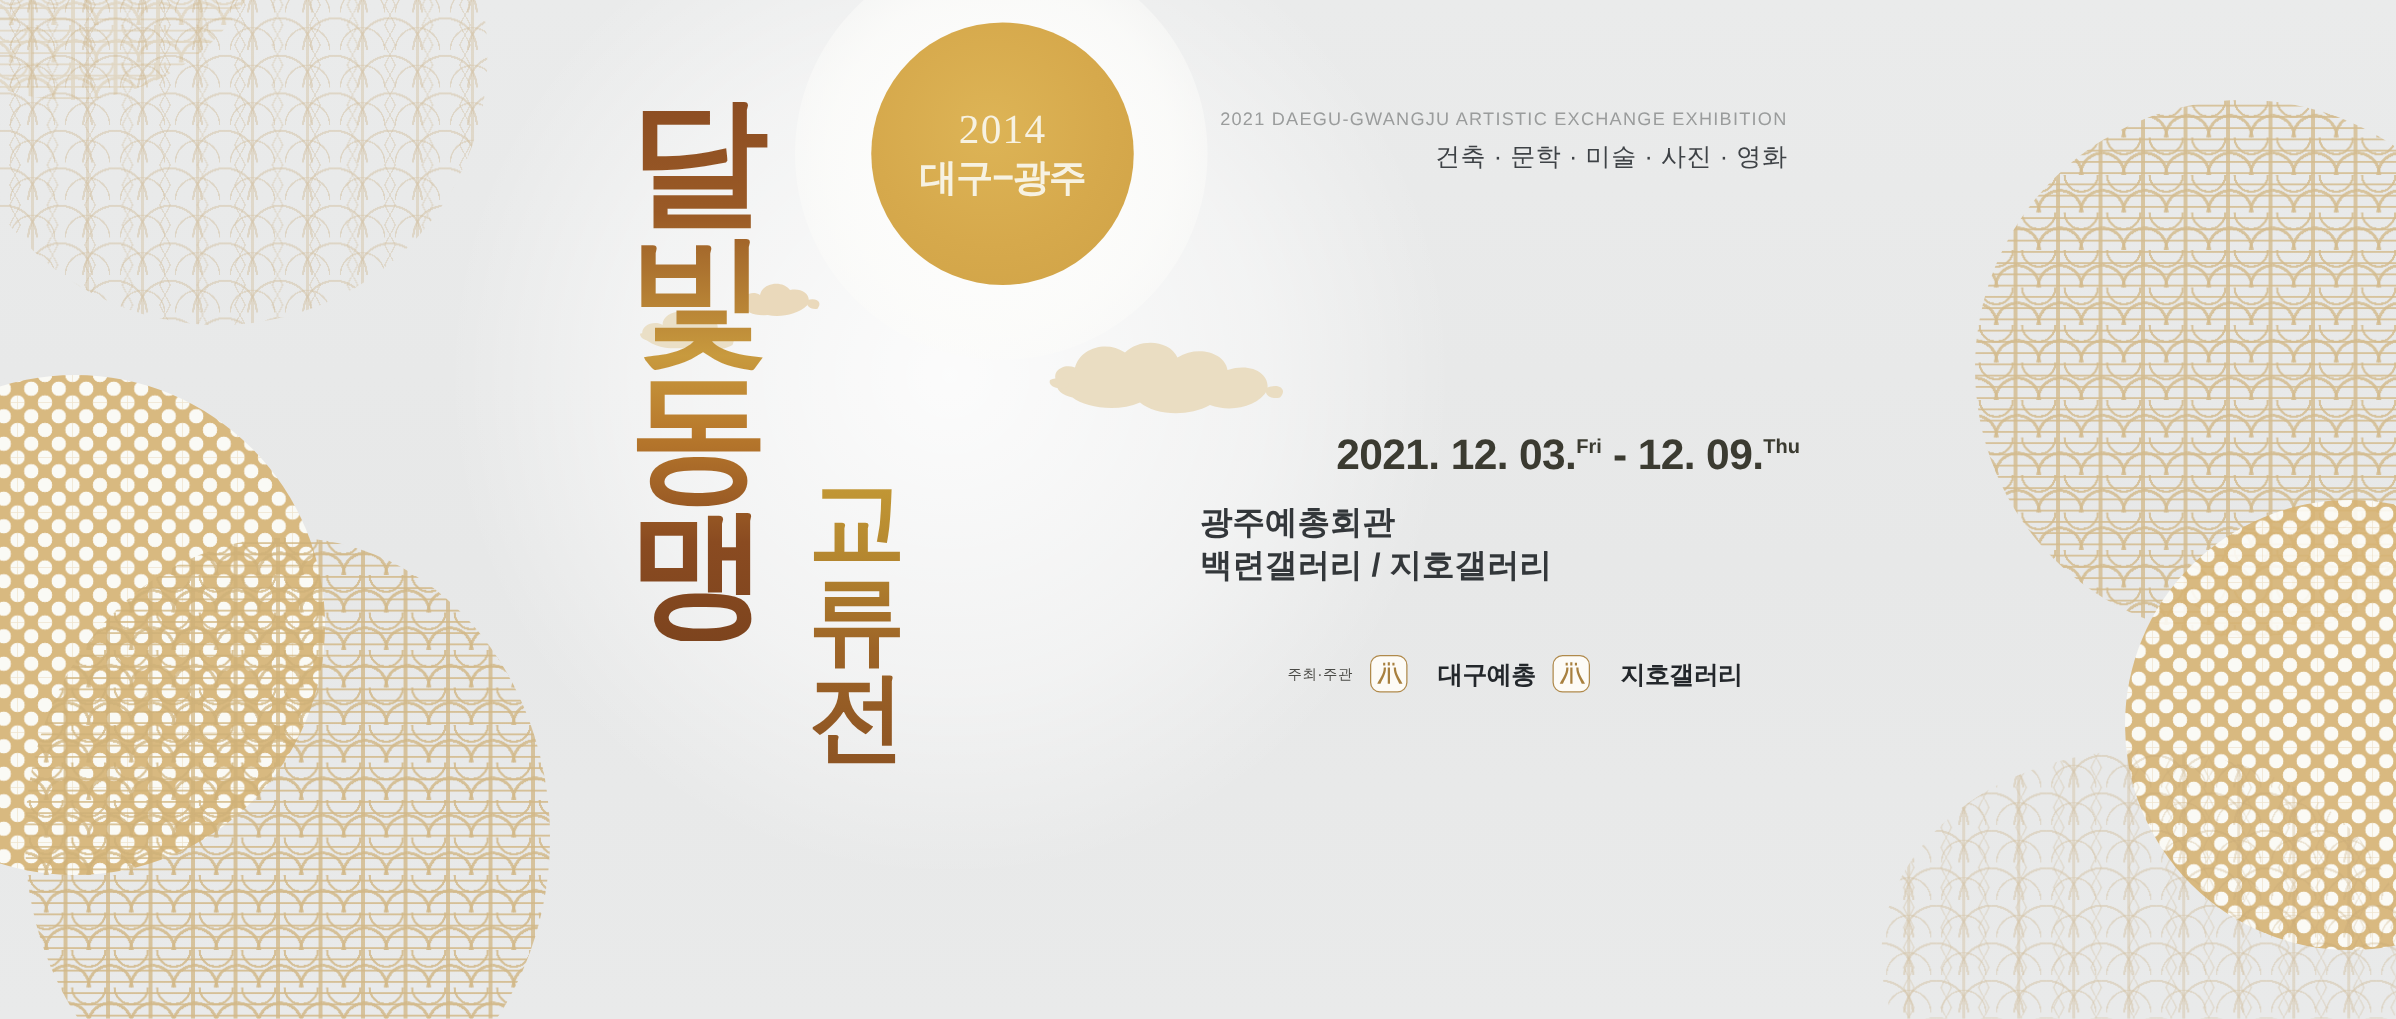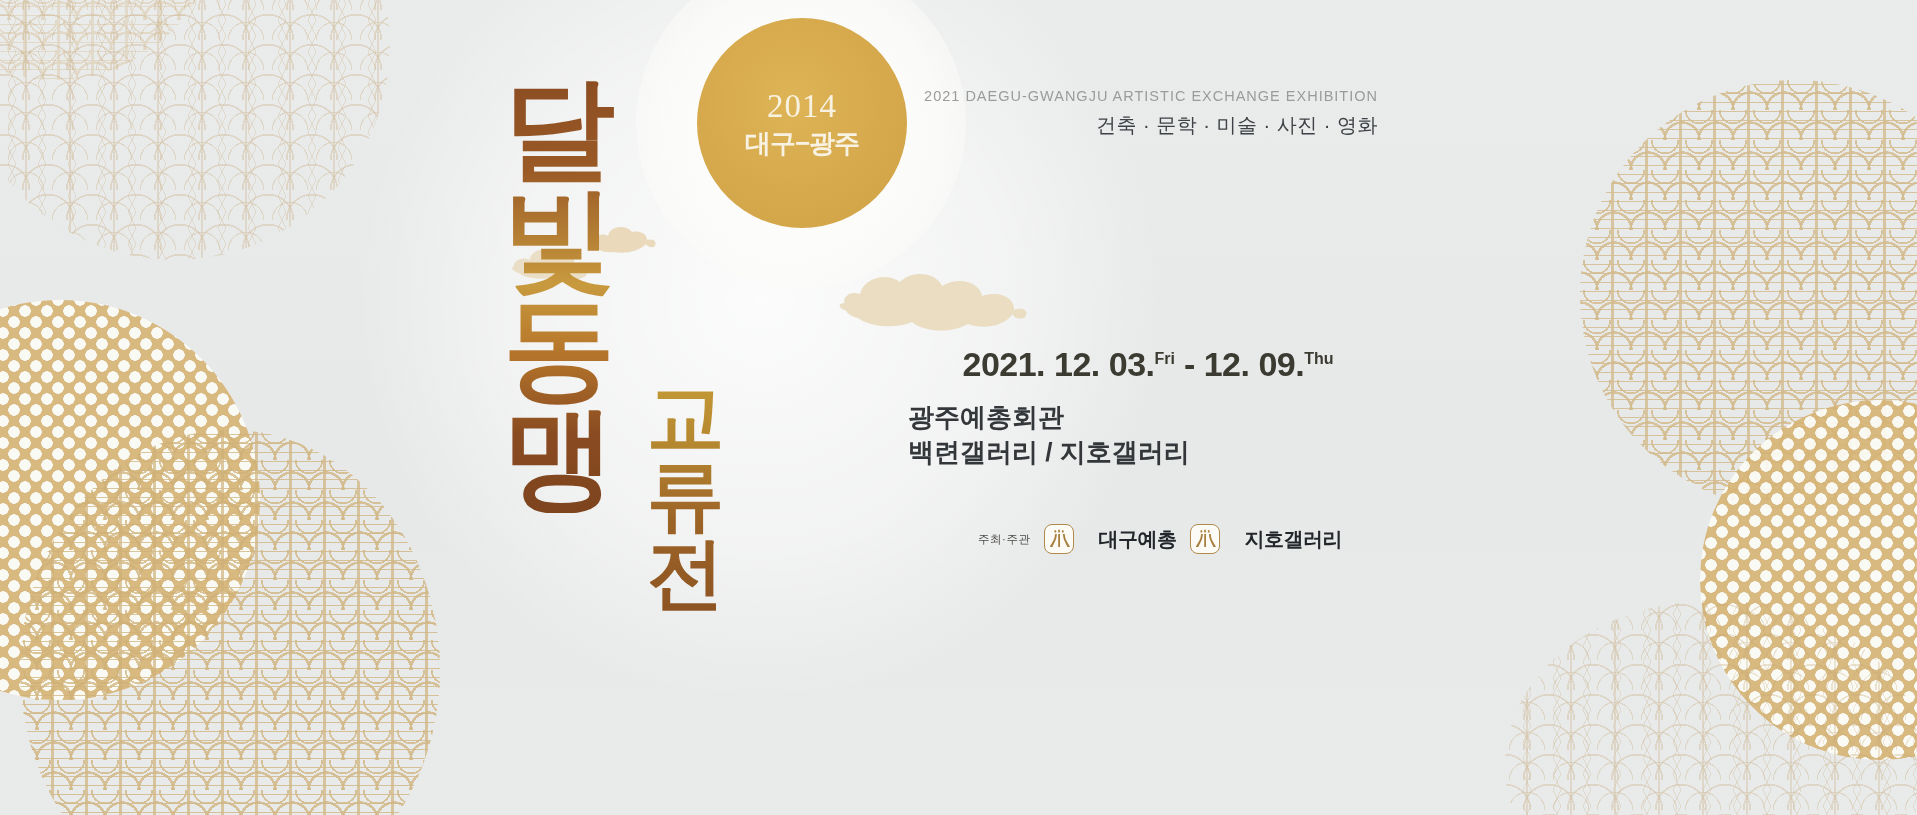--- a/index.html
+++ b/index.html
@@ -74,21 +74,21 @@
     background:radial-gradient(circle, rgba(255,255,255,0.95) 0%, rgba(252,252,250,0.8) 58%, rgba(250,250,248,0.35) 80%, rgba(255,255,255,0) 100%);
   }
   #moon {
     position:absolute; left:697px; top:18px; width:210px; height:210px;
     border-radius:50%;
     background:radial-gradient(circle at 45% 40%, #ddb456 0%, #d6a94c 55%, #cfa246 100%);
     display:flex; flex-direction:column; align-items:center; justify-content:center;
     color:#f7f2e2;
   }
   #moon .yr { font-family:"Liberation Serif", serif; font-size:33px; letter-spacing:1px; line-height:1; }
-  #moon .cities { font-size:26px; font-weight:bold; margin-top:7px; line-height:1; letter-spacing:-1px; }
+  #moon .cities { font-size:30px; font-weight:bold; margin-top:7px; line-height:1; letter-spacing:-1px; }
 
   
   .cloud { position:absolute; }
   .cloud svg { display:block; }
 
   
   #title-main {
     position:absolute; left:494px; top:74px;
     width:130px;
     font-size:112px; font-weight:bold; line-height:0.98;
@@ -106,33 +106,33 @@
     width:95px;
     font-size:78px; font-weight:bold; line-height:1.0;
     text-align:center;
     background:linear-gradient(180deg,#c49a36 0%,#b4862f 30%,#9d6427 60%,#8d5423 100%);
     -webkit-background-clip:text; background-clip:text;
     color:transparent; -webkit-text-fill-color:transparent;
   }
   #title-sub span { display:block; }
 
   
-  #info { position:absolute; left:908px; top:0; width:480px; height:612px; }
+  #info { position:absolute; left:960px; top:0; width:480px; height:612px; }
 
   #eng-line {
     position:absolute; right:10px; top:88px;
     font-size:14.5px; letter-spacing:1.0px; color:#9a9c9c; white-space:nowrap;
   }
   #genres {
     position:absolute; right:10px; top:112px;
     font-size:20px; color:#3e4246; letter-spacing:0.5px; white-space:nowrap;
   }
 
   #dates {
-    position:absolute; left:0; top:345px; width:480px; text-align:center;
+    position:absolute; left:0; top:345px; width:480px; text-align:right;
     font-size:34px; font-weight:bold; color:#3b3b31; letter-spacing:-0.5px;
     white-space:nowrap;
   }
   #dates sup { font-size:16px; font-weight:bold; vertical-align:super; letter-spacing:0; }
 
   #venue {
     position:absolute; left:0; top:400px; width:480px; text-align:left;
     color:#33373a;
   }
   #venue .v1 { font-size:26px; font-weight:bold; line-height:1.35; }

